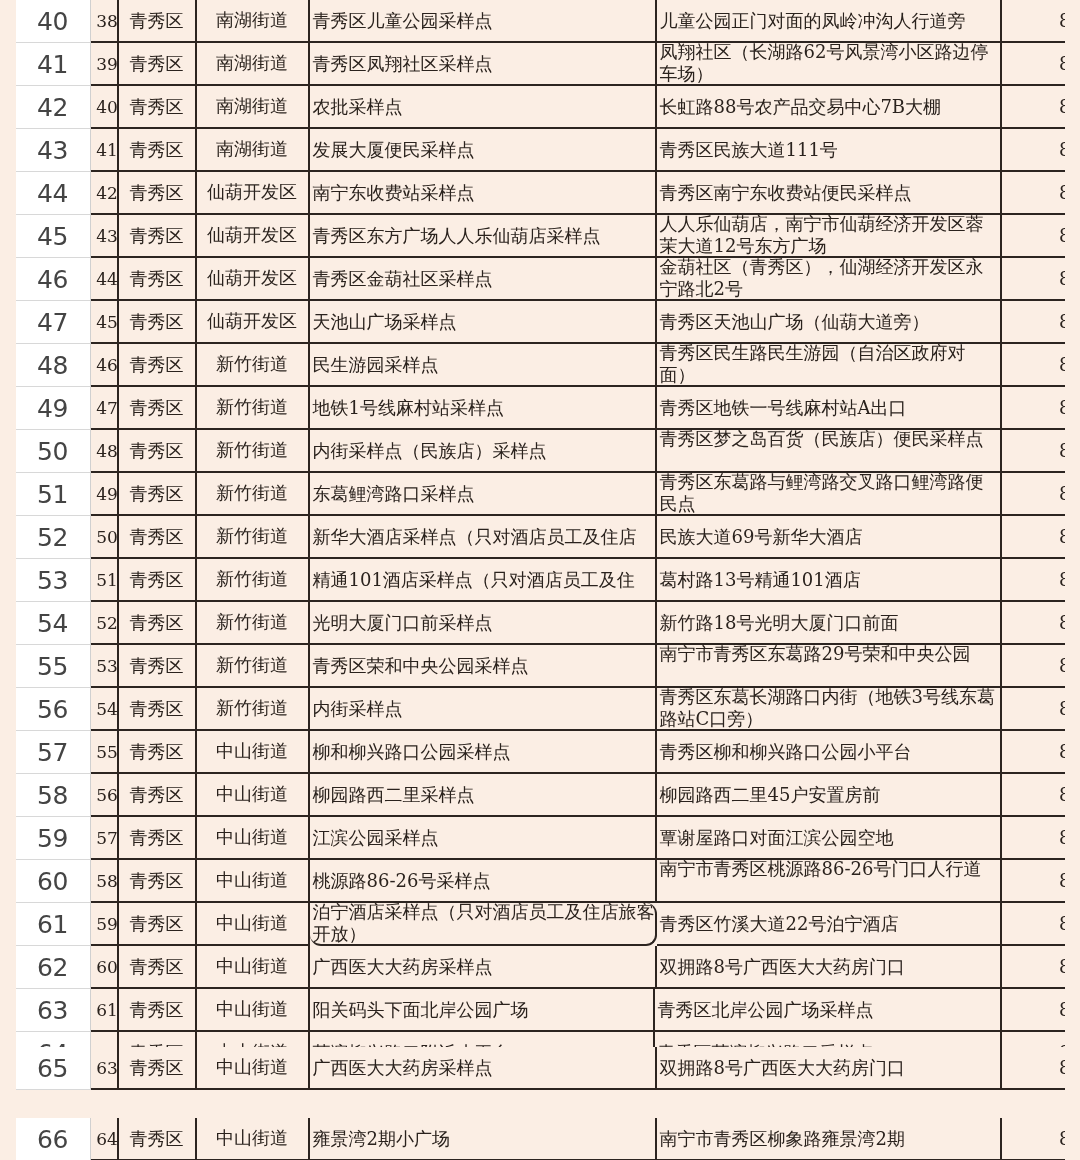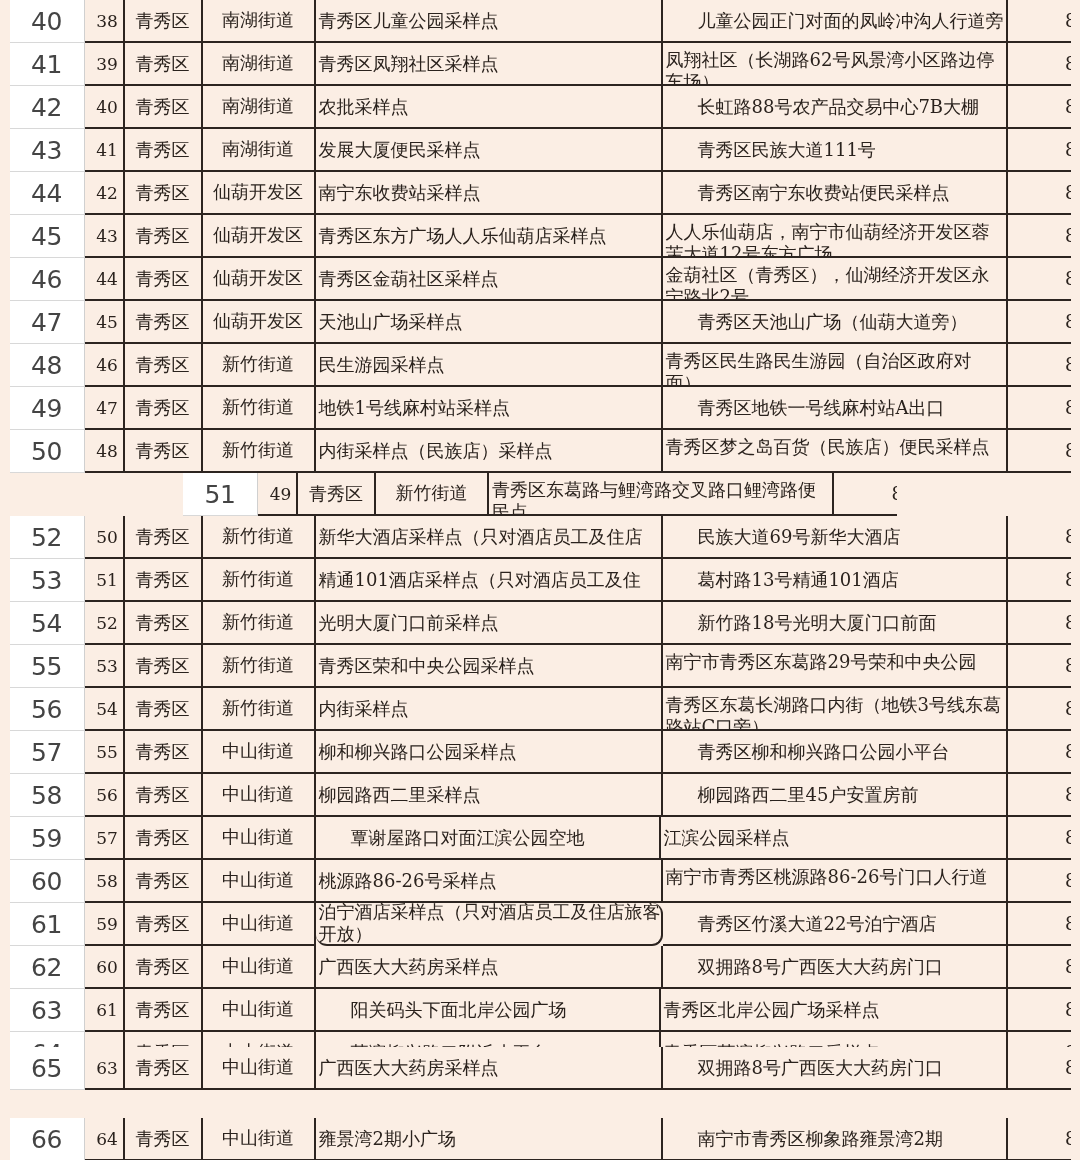--- a/index.html
+++ b/index.html
@@ -26,29 +26,29 @@
     }
     .cell {
       height: 100%; box-sizing: border-box;
       border-bottom: 2px solid #2c2420;
       border-right: 2px solid #2c2420;
       background: #fbeee4;
       overflow: hidden;
       font-size: 18px; line-height: 22px;
       display: flex; align-items: center;
     }
-    .c-seq { width: 40px; justify-content: center; font-size: 17px; padding-left: 7px; }
+    .c-seq { width: 28px; justify-content: center; font-size: 17px; padding-left: 7px; }
     .c-dist { width: 78px; justify-content: center; }
     .c-street { width: 113px; justify-content: center; white-space: nowrap; font-family: Liberation Mono, monospace; }
     .c-site { width: 347px; padding-left: 3px; white-space: nowrap; }
     .c-addr { width: 345px; padding-left: 3px; align-items: flex-start; }
     .c-last { width: 63px; border-right: none; justify-content: flex-end; padding-right: 0; }
     .wrap { white-space: normal; word-break: break-all; line-height: 22px; }
-    .c-addr .single { padding-top: 10px; white-space: nowrap; margin-left: 32px; }
-    .c-addr .multi { padding-top: 8px; margin-top: -2px; }
+    .c-addr .single { padding-top: 10px; white-space: nowrap; }
+    .c-addr .multi { padding-top: 0; margin-top: -2px; }
     .c-site.multi-site { align-items: flex-start; border-radius: 11px; }
     .c-site .multi { margin-top: -2px; white-space: normal; }
     .last-val { margin-right: -6px; }
   </style>
 </head>
 <body>
 
 <div class="sheet" id="sheet">
     <div class="row" style="top: 0px;">
       <div class="rowhead">40</div>
@@ -213,20 +213,23 @@
       </div>
       <div class="cell c-last">
         <span class="last-val">8</span>
       </div>
     </div>
     <div class="row" style="top: 473px;">
       <div class="rowhead">51</div>
       <div class="cell c-seq">49</div>
       <div class="cell c-dist">青秀区</div>
       <div class="cell c-street">新竹街道</div>
+      <div class="cell c-site">
+        <span>东葛鲤湾路口采样点</span>
+      </div>
       <div class="cell c-addr">
         <span class="wrap multi">青秀区东葛路与鲤湾路交叉路口鲤湾路便民点</span>
       </div>
       <div class="cell c-last">
         <span class="last-val">8</span>
       </div>
     </div>
     <div class="row" style="top: 516px;">
       <div class="rowhead">52</div>
       <div class="cell c-seq">50</div>
@@ -330,25 +333,25 @@
       </div>
       <div class="cell c-last">
         <span class="last-val">8</span>
       </div>
     </div>
     <div class="row" style="top: 817px;">
       <div class="rowhead">59</div>
       <div class="cell c-seq">57</div>
       <div class="cell c-dist">青秀区</div>
       <div class="cell c-street">中山街道</div>
+      <div class="cell c-site">
+        <span>江滨公园采样点</span>
+      </div>
       <div class="cell c-addr">
         <span class="single">覃谢屋路口对面江滨公园空地</span>
-      </div>
-      <div class="cell c-site">
-        <span>江滨公园采样点</span>
       </div>
       <div class="cell c-last">
         <span class="last-val">8</span>
       </div>
     </div>
     <div class="row" style="top: 860px;">
       <div class="rowhead">60</div>
       <div class="cell c-seq">58</div>
       <div class="cell c-dist">青秀区</div>
       <div class="cell c-street">中山街道</div>

